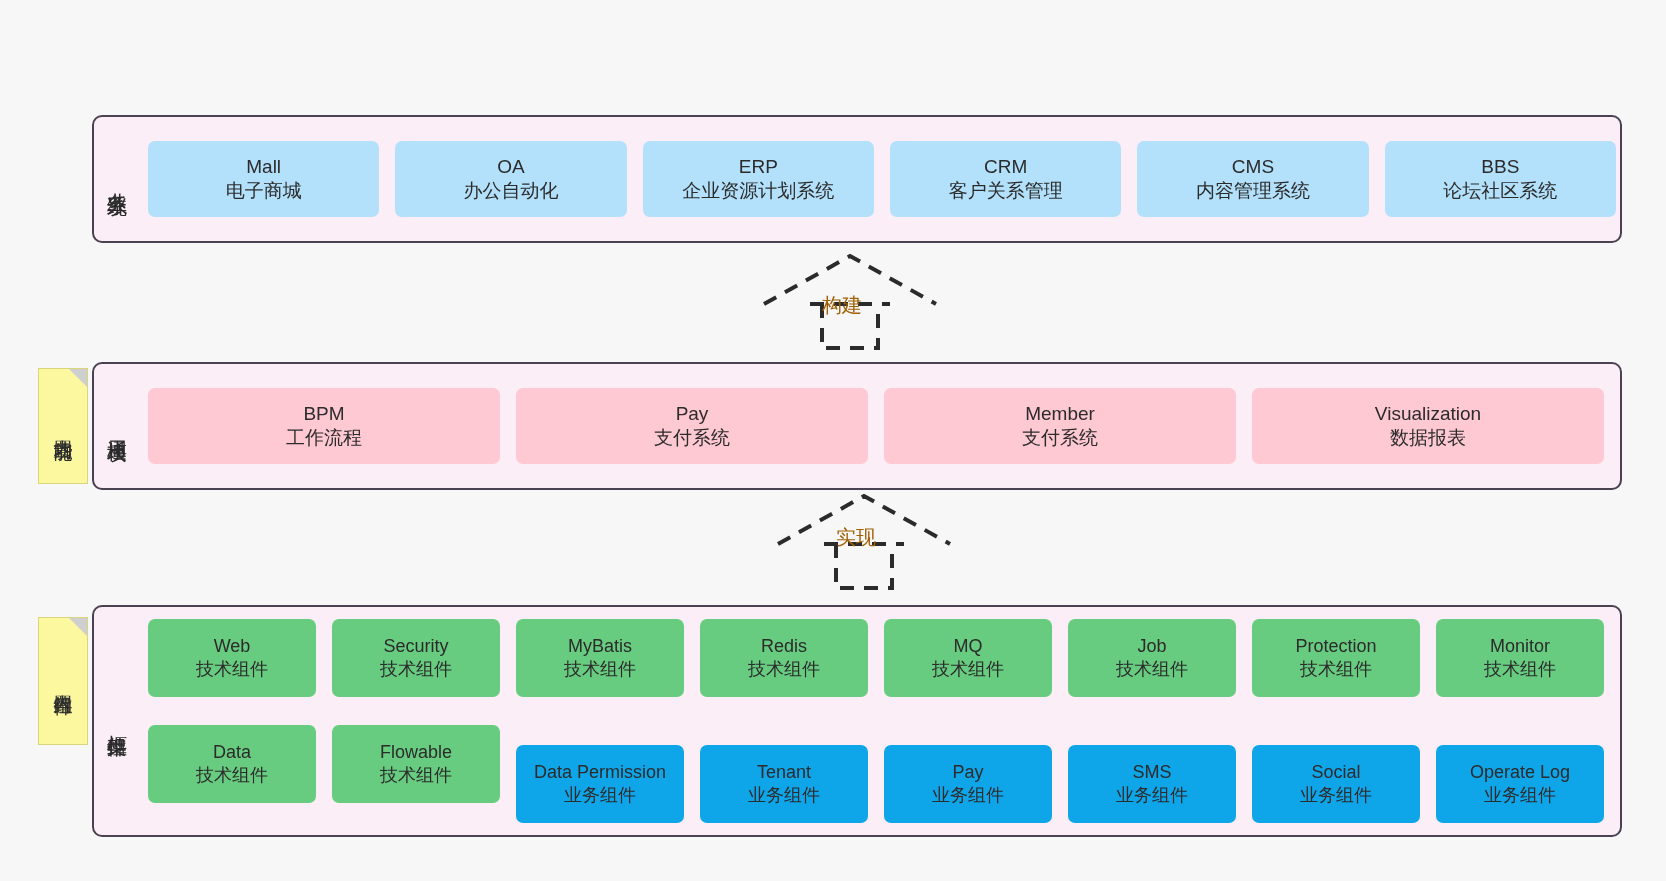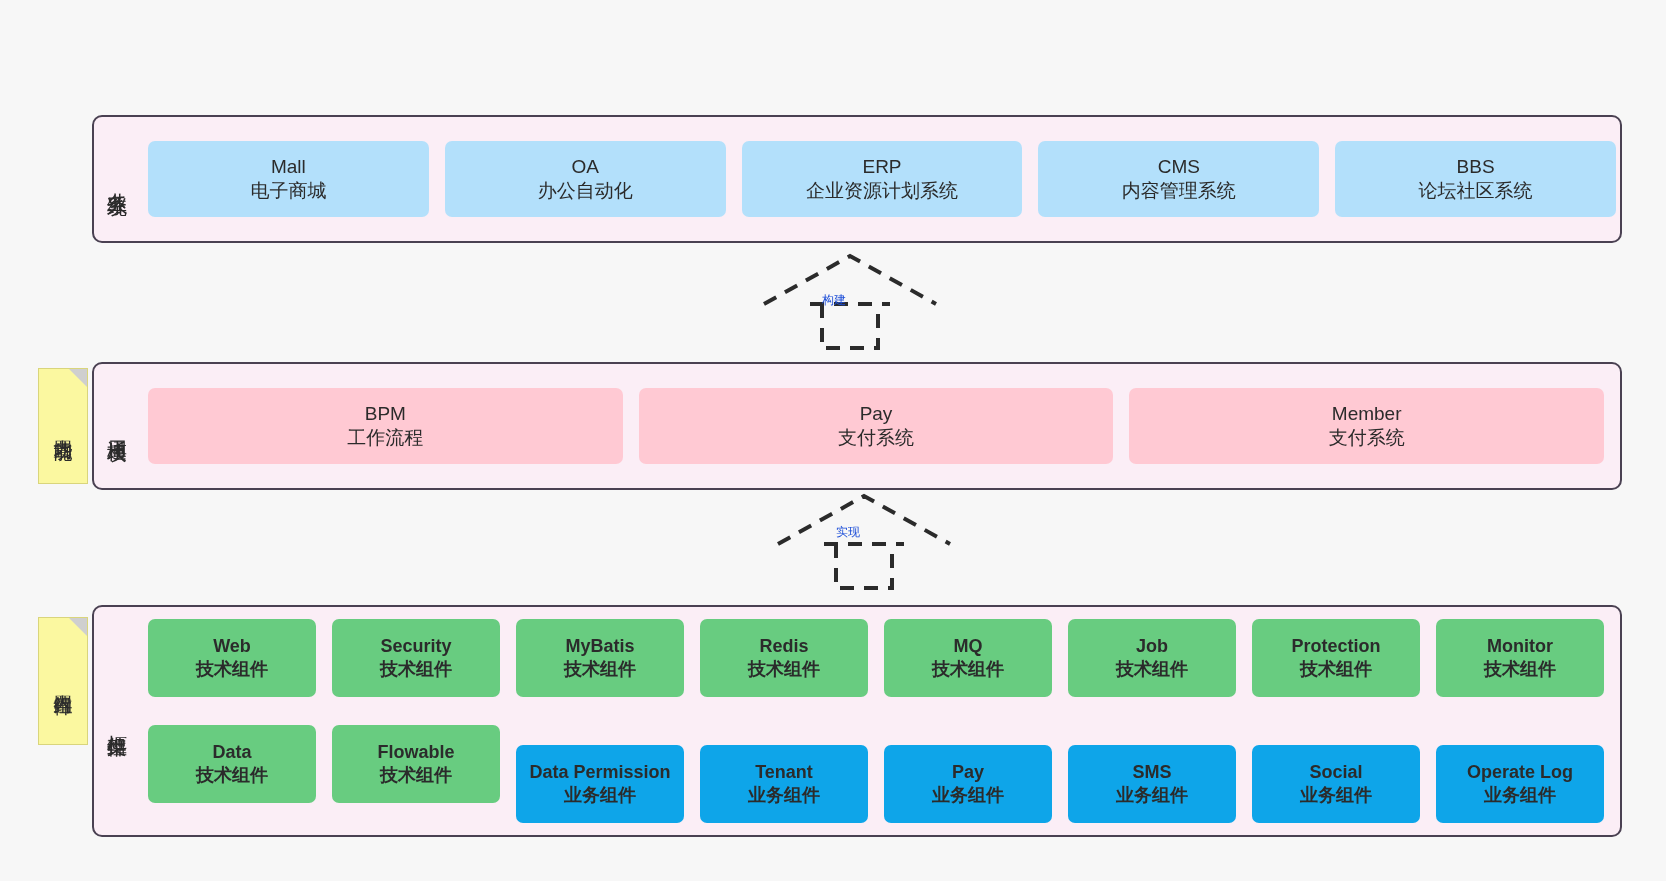--- a/index.html
+++ b/index.html
@@ -114,21 +114,20 @@
   
   #layer-framework {
     left: 92px;
     top: 605px;
     width: 1530px;
     height: 232px;
   }
   #layer-framework .layer-body {
     gap: 28px;
     padding-right: 16px;
-    font-weight: bold;
   }
   #layer-framework .cell {
     height: 78px;
     font-size: 18px;
   }
   #layer-framework .cell.tech  { background: #68cc80; }
   #layer-framework .cell.biz   { background: #0ea5e9; margin-top: 20px; }
 
   
   .note {
@@ -175,22 +174,22 @@
     width: 180px;
     height: 100px;
   }
   #arrow-build { left: 760px; top: 252px; }
   #arrow-impl  { left: 774px; top: 492px; }
 
   .arrow svg { display: block; overflow: visible; }
 
   .arrow-label {
     position: absolute;
-    font-size: 12px;
-    color: #1d4ed8;
+    font-size: 20px;
+    color: #a16207;
     background: transparent;
     white-space: nowrap;
   }
   #label-build { left: 822px; top: 292px; }
   #label-impl  { left: 836px; top: 524px; }
 </style>
 </head>
 <body>
 
 <div id="canvas">
@@ -203,20 +202,24 @@
           <span class="l1">Mall</span>
           <span class="l2">电子商城</span>
         </div>
         <div class="cell">
           <span class="l1">OA</span>
           <span class="l2">办公自动化</span>
         </div>
         <div class="cell">
           <span class="l1">ERP</span>
           <span class="l2">企业资源计划系统</span>
+        </div>
+        <div class="cell">
+          <span class="l1">CRM</span>
+          <span class="l2">客户关系管理</span>
         </div>
         <div class="cell">
           <span class="l1">CMS</span>
           <span class="l2">内容管理系统</span>
         </div>
         <div class="cell">
           <span class="l1">BBS</span>
           <span class="l2">论坛社区系统</span>
         </div>
       </div>
@@ -241,20 +244,24 @@
           <span class="l2">工作流程</span>
         </div>
         <div class="cell">
           <span class="l1">Pay</span>
           <span class="l2">支付系统</span>
         </div>
         <div class="cell">
           <span class="l1">Member</span>
           <span class="l2">支付系统</span>
         </div>
+        <div class="cell">
+          <span class="l1">Visualization</span>
+          <span class="l2">数据报表</span>
+        </div>
       </div>
     </div>
   </div>
 
   <div class="arrow" id="arrow-impl">
     <svg width="180" height="100" viewBox="0 0 180 100" aria-hidden="true">
       <path d="M 4 52 L 90 4 L 176 52" fill="none" stroke="#2b2b2b" stroke-width="4" stroke-dasharray="14,10" stroke-linecap="butt"></path>
       <path d="M 50 52 L 130 52" fill="none" stroke="#2b2b2b" stroke-width="4" stroke-dasharray="14,10"></path>
       <path d="M 62 52 L 62 96 L 118 96 L 118 52" fill="none" stroke="#2b2b2b" stroke-width="4" stroke-dasharray="14,10"></path>
     </svg>

